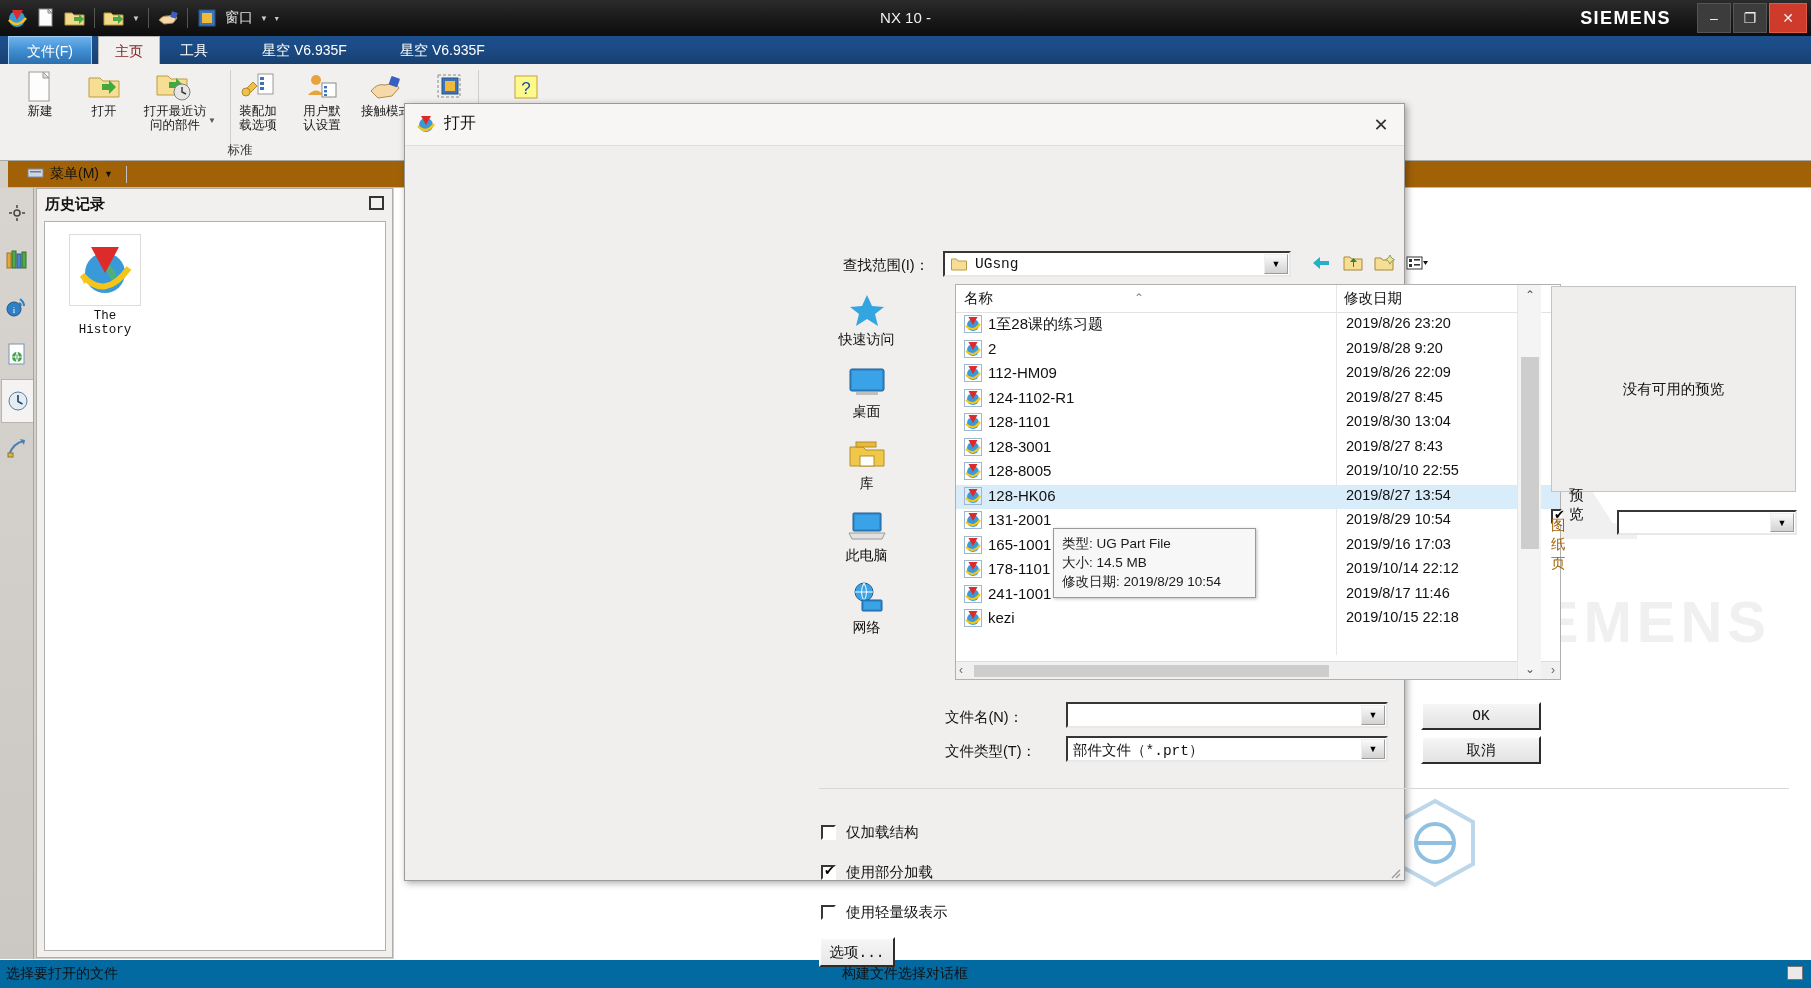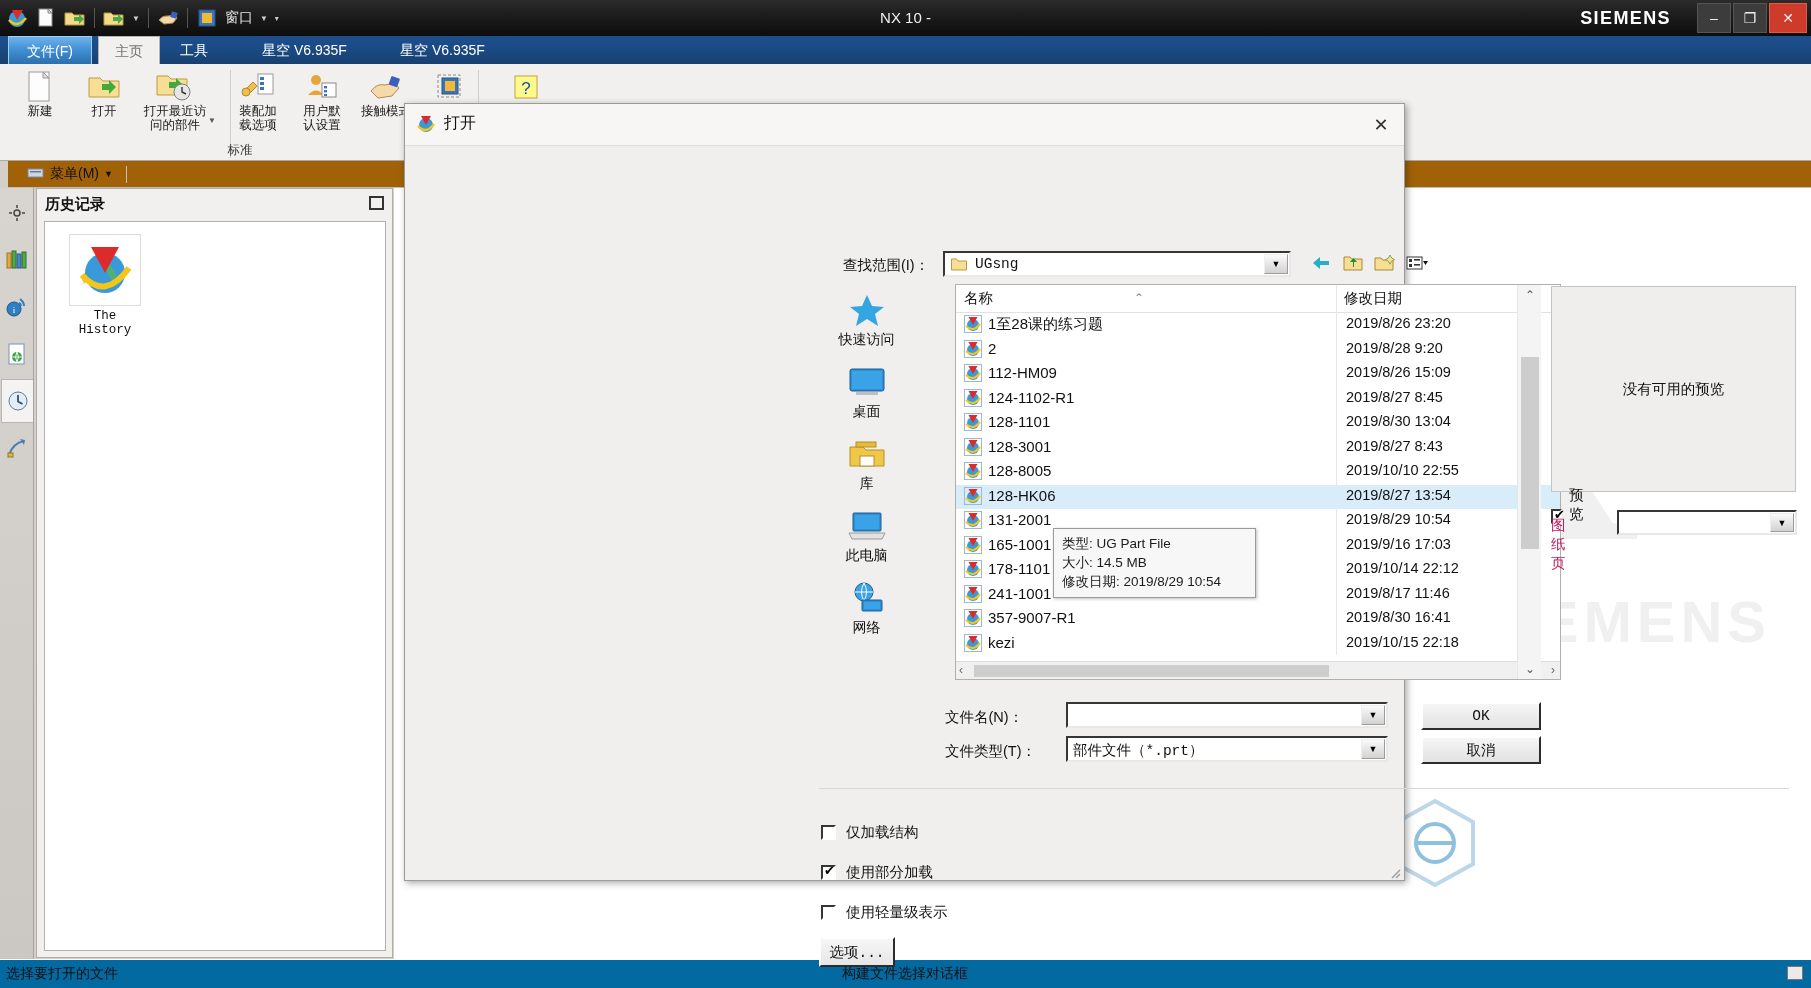--- a/index.html
+++ b/index.html
@@ -54,21 +54,21 @@
   }
   .tab {
     position: absolute; top: 0; height: 28px; line-height: 28px;
     font-size: 14px; color: #fff; padding: 0 12px; white-space: nowrap;
   }
   .tab.sel-blue {
     background: linear-gradient(180deg, #6fb2ec 0%, #3f8ed2 50%, #2b6fae 100%);
     color: #ffffff; border: 1px solid #9fd0f5; border-bottom: none;
   }
   .tab.sel-white {
-    background: #f1f0ef; color: #737373;
+    background: #f1f0ef; color: #7f1d1d;
     border: 1px solid #b5b5b5; border-bottom: none;
   }
   .searchbox {
     position: absolute; right: 100px; top: 38px; width: 128px; height: 20px;
     background: #2e2e2e; border: 1px solid #5a5a5a; color: #9a9a9a;
     font-size: 12px; line-height: 18px; padding-left: 5px;
   }
   .searchbox .mag { position: absolute; right: 4px; top: 1px; color: #cfcfcf; font-size: 13px; }
   .ribicons { position: absolute; right: 6px; top: 38px; display: flex; gap: 7px; align-items: center; }
   .ribicons span { color: #d6d6d6; font-size: 14px; }
@@ -265,21 +265,21 @@
   }
 
   
   .preview-box {
     position: absolute; left: 1146px; top: 182px; width: 245px; height: 206px;
     background: #efeeed; border: 1px solid #c5c4c3;
     display: flex; align-items: center; justify-content: center;
     font-size: 14.5px; color: #111;
   }
   .prev-check { position: absolute; left: 1146px; top: 382px; display: flex; align-items: flex-end; gap: 7px; }
-  .sheet-lbl { position: absolute; left: 1146px; top: 412px; font-size: 14.5px; color: #be185d; }
+  .sheet-lbl { position: absolute; left: 1146px; top: 412px; font-size: 14.5px; color: #a16207; }
   .sheet-combo {
     position: absolute; left: 1212px; top: 406px; width: 180px; height: 25px;
     background: #fff; border: 2px inset #b8b8b8; border-color: #8a8a8a #e8e8e8 #e8e8e8 #8a8a8a;
   }
   .sheet-combo .arrow {
     position: absolute; right: 1px; top: 1px; width: 24px; height: 19px;
     background: linear-gradient(180deg,#fafafa,#d2d2d2); border: 1px outset #efefef;
     display: flex; align-items: center; justify-content: center; font-size: 9px;
   }
 
@@ -744,21 +744,21 @@
             <span class="dt">2019/8/28 9:20</span>
           </div>
           <div class="fl-row">
             <span class="ic"><svg width="18" height="18" viewBox="0 0 18 18">
                 <rect x="0.5" y="0.5" width="17" height="17" fill="none" stroke="#9fb8d0" stroke-width="1"></rect>
                 <circle cx="9" cy="10" r="6" fill="#3a9ad9"></circle>
                 <path d="M2 11 Q9 18 16 9" stroke="#f5c518" stroke-width="2.1" fill="none"></path>
                 <path d="M4.5 2 L13.5 2 L9 10 Z" fill="#dd2a2a"></path>
               </svg></span>
             <span class="nm">112-HM09</span>
-            <span class="dt">2019/8/26 15:09</span>
+            <span class="dt">2019/8/26 22:09</span>
           </div>
           <div class="fl-row">
             <span class="ic"><svg width="18" height="18" viewBox="0 0 18 18">
                 <rect x="0.5" y="0.5" width="17" height="17" fill="none" stroke="#9fb8d0" stroke-width="1"></rect>
                 <circle cx="9" cy="10" r="6" fill="#3a9ad9"></circle>
                 <path d="M2 11 Q9 18 16 9" stroke="#f5c518" stroke-width="2.1" fill="none"></path>
                 <path d="M4.5 2 L13.5 2 L9 10 Z" fill="#dd2a2a"></path>
               </svg></span>
             <span class="nm">124-1102-R1</span>
             <span class="dt">2019/8/27 8:45</span>
@@ -835,30 +835,20 @@
           </div>
           <div class="fl-row">
             <span class="ic"><svg width="18" height="18" viewBox="0 0 18 18">
                 <rect x="0.5" y="0.5" width="17" height="17" fill="none" stroke="#9fb8d0" stroke-width="1"></rect>
                 <circle cx="9" cy="10" r="6" fill="#3a9ad9"></circle>
                 <path d="M2 11 Q9 18 16 9" stroke="#f5c518" stroke-width="2.1" fill="none"></path>
                 <path d="M4.5 2 L13.5 2 L9 10 Z" fill="#dd2a2a"></path>
               </svg></span>
             <span class="nm">241-1001</span>
             <span class="dt">2019/8/17 11:46</span>
-          </div>
-          <div class="fl-row">
-            <span class="ic"><svg width="18" height="18" viewBox="0 0 18 18">
-                <rect x="0.5" y="0.5" width="17" height="17" fill="none" stroke="#9fb8d0" stroke-width="1"></rect>
-                <circle cx="9" cy="10" r="6" fill="#3a9ad9"></circle>
-                <path d="M2 11 Q9 18 16 9" stroke="#f5c518" stroke-width="2.1" fill="none"></path>
-                <path d="M4.5 2 L13.5 2 L9 10 Z" fill="#dd2a2a"></path>
-              </svg></span>
-            <span class="nm">357-9007-R1</span>
-            <span class="dt">2019/8/30 16:41</span>
           </div>
           <div class="fl-row">
             <span class="ic"><svg width="18" height="18" viewBox="0 0 18 18">
                 <rect x="0.5" y="0.5" width="17" height="17" fill="none" stroke="#9fb8d0" stroke-width="1"></rect>
                 <circle cx="9" cy="10" r="6" fill="#3a9ad9"></circle>
                 <path d="M2 11 Q9 18 16 9" stroke="#f5c518" stroke-width="2.1" fill="none"></path>
                 <path d="M4.5 2 L13.5 2 L9 10 Z" fill="#dd2a2a"></path>
               </svg></span>
             <span class="nm">kezi</span>
             <span class="dt">2019/10/15 22:18</span>

